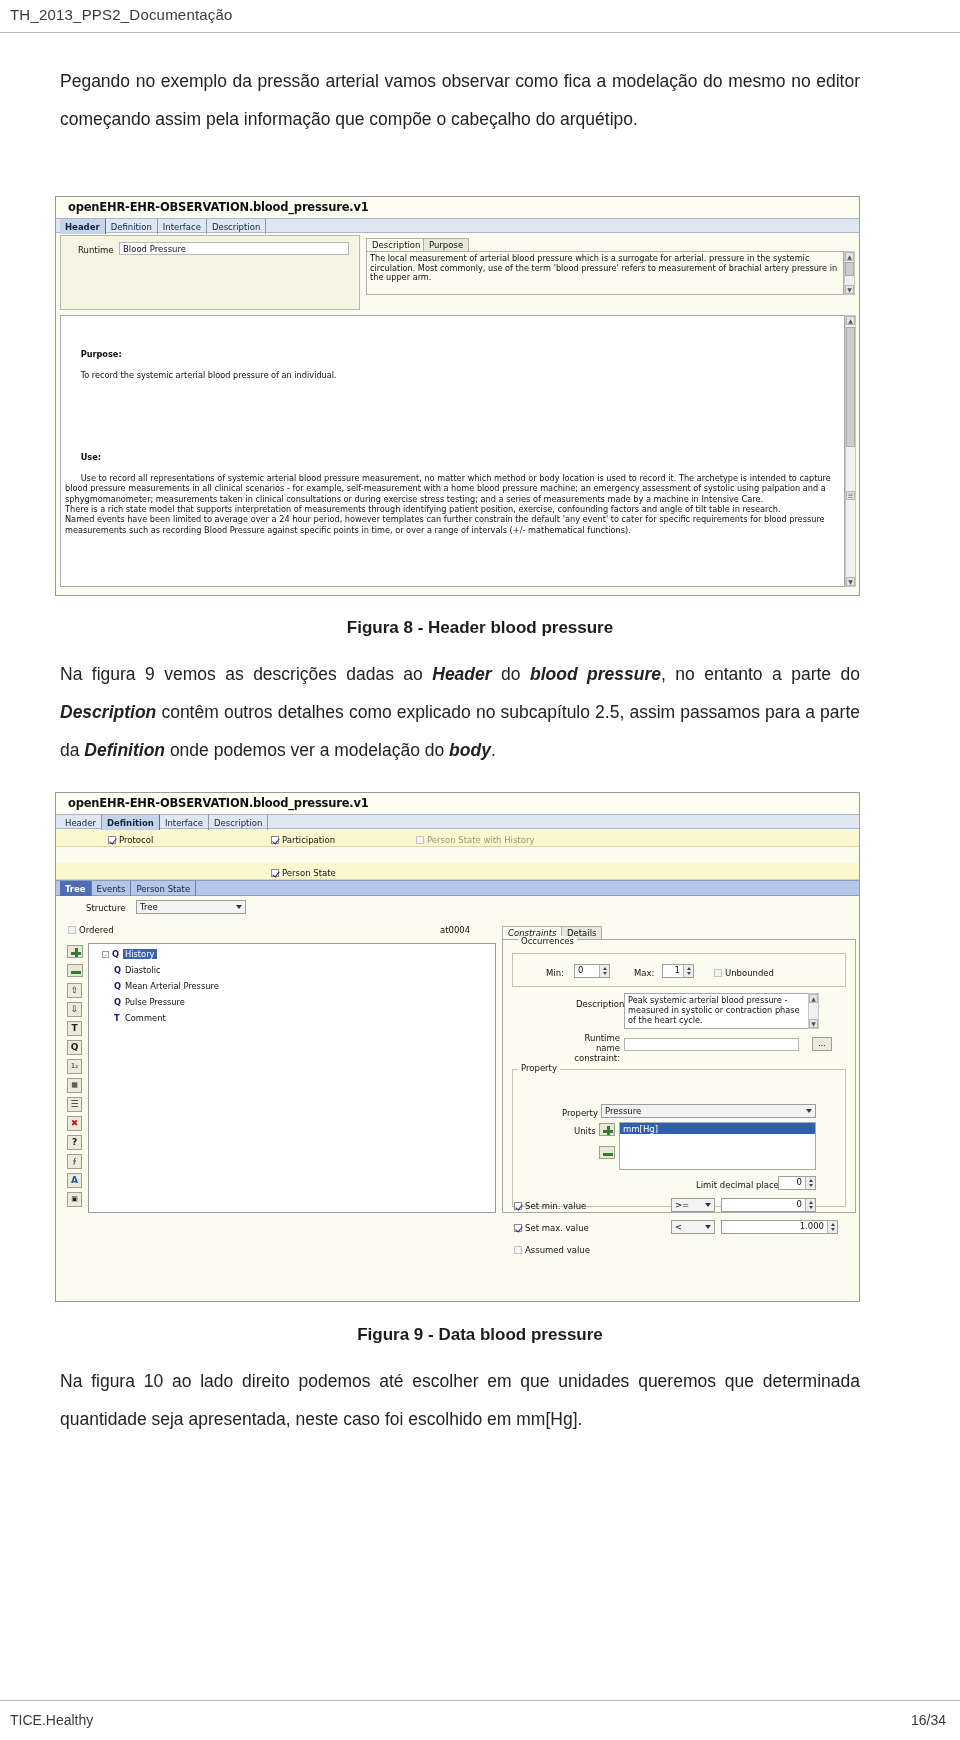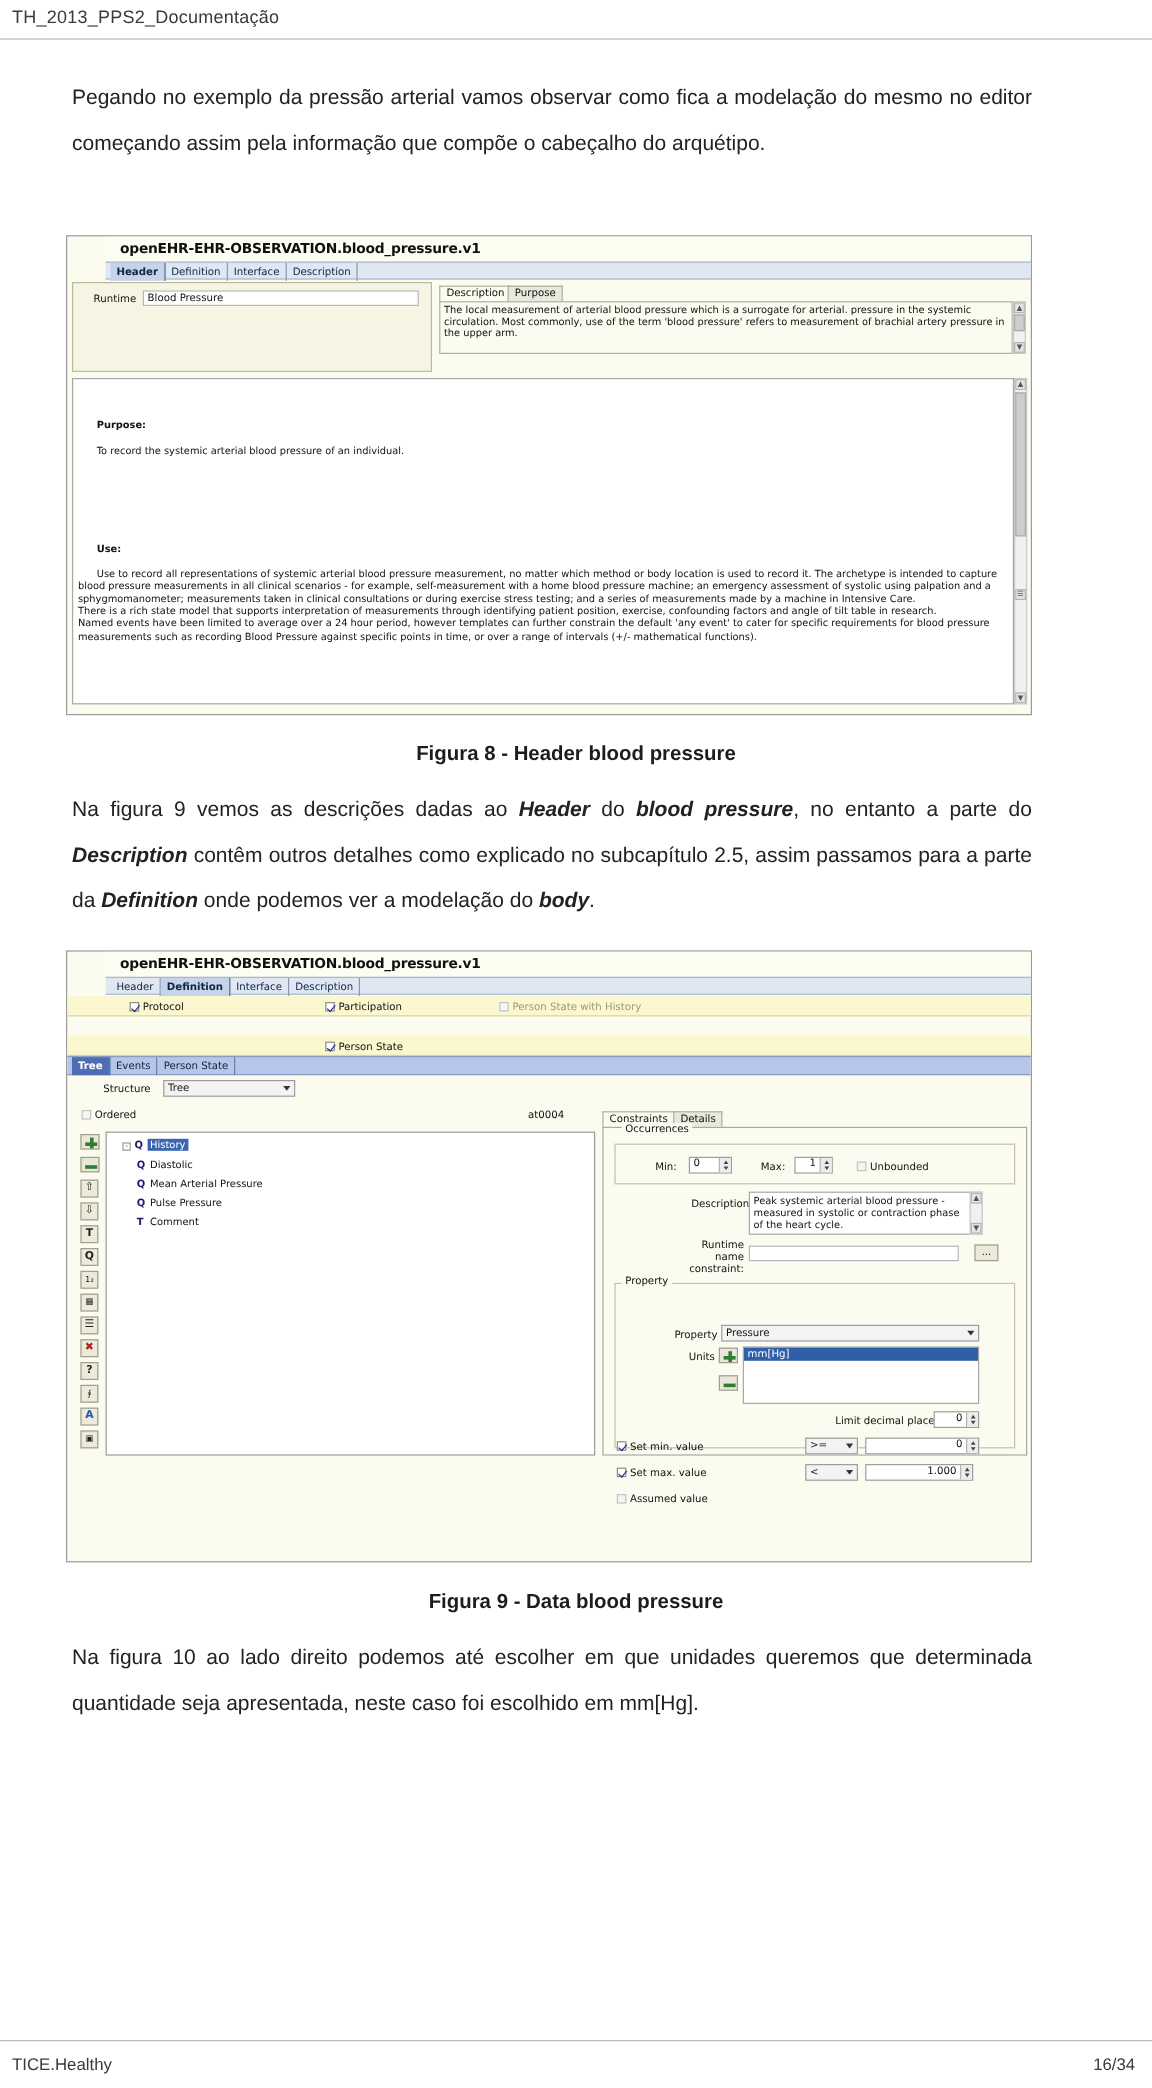--- a/index.html
+++ b/index.html
@@ -47,21 +47,20 @@
 
   
   .ae {
     position:absolute;
     background:#fbfbf0;
     border:1px solid #9a9a9a;
     font-family:"DejaVu Sans", sans-serif;
     font-size:8.5px;
     color:#101010;
     overflow:hidden;
-    padding-left:32px;
   }
   .ae-title {
     font-family:"DejaVu Sans", sans-serif;
     font-weight:bold;
     font-size:11.5px;
     padding:3px 0 3px 12px;
     background:#fdfdf2;
     letter-spacing:-.2px;
   }
   .ae-tabbar {
@@ -366,21 +365,21 @@
   <div class="tnode" style="left:58px; top:188px;">
     <span class="qi">Q</span><span>Mean Arterial Pressure</span>
   </div>
   <div class="tnode" style="left:58px; top:204px;">
     <span class="qi">Q</span><span>Pulse Pressure</span>
   </div>
   <div class="tnode" style="left:58px; top:220px;">
     <span class="qi">T</span><span>Comment</span>
   </div>
 
-  <div class="subtab sel" style="left:446px; top:133px;">Constraints</div>
+  <div class="subtab sel" style="left:446px; top:133px;font-style:italic;">Constraints</div>
   <div class="subtab" style="left:505px; top:133px;">Details</div>
 
   <div class="whitebox" style="left:446px; top:146px; width:354px; height:274px; background:#fbfbf0;"></div>
 
   <div class="grp" style="left:456px; top:160px; width:334px; height:34px;"></div>
   <div class="grp-lbl" style="left:462px; top:143px;">Occurrences</div>
   <div class="lbl" style="left:490px; top:175px;">Min:</div>
   <div class="spin" style="left:518px; top:171px; width:36px; height:14px;">
     <span>0</span>
     <span class="ud"></span>
@@ -443,21 +442,21 @@
     <span class="ud"></span>
   </div>
 
   <div class="lbl" style="left:458px; top:430px;">
     <span class="cbx on"></span><span>Set max. value</span>
   </div>
   <div class="combo" style="left:615px; top:427px; width:44px; height:14px;">
     <span>&lt;</span>
     <span class="arw"></span>
   </div>
-  <div class="spin right" style="left:665px; top:427px; width:90px; height:14px;">
+  <div class="spin right" style="left:665px; top:427px; width:117px; height:14px;">
     <span>1.000</span>
     <span class="ud"></span>
   </div>
 
   <div class="lbl" style="left:458px; top:452px;">
     <span class="cbx dim"></span><span>Assumed value</span>
   </div>
 </div>
 
 <div class="figcap" style="top:1325px;">Figura 9 - Data blood pressure</div>

